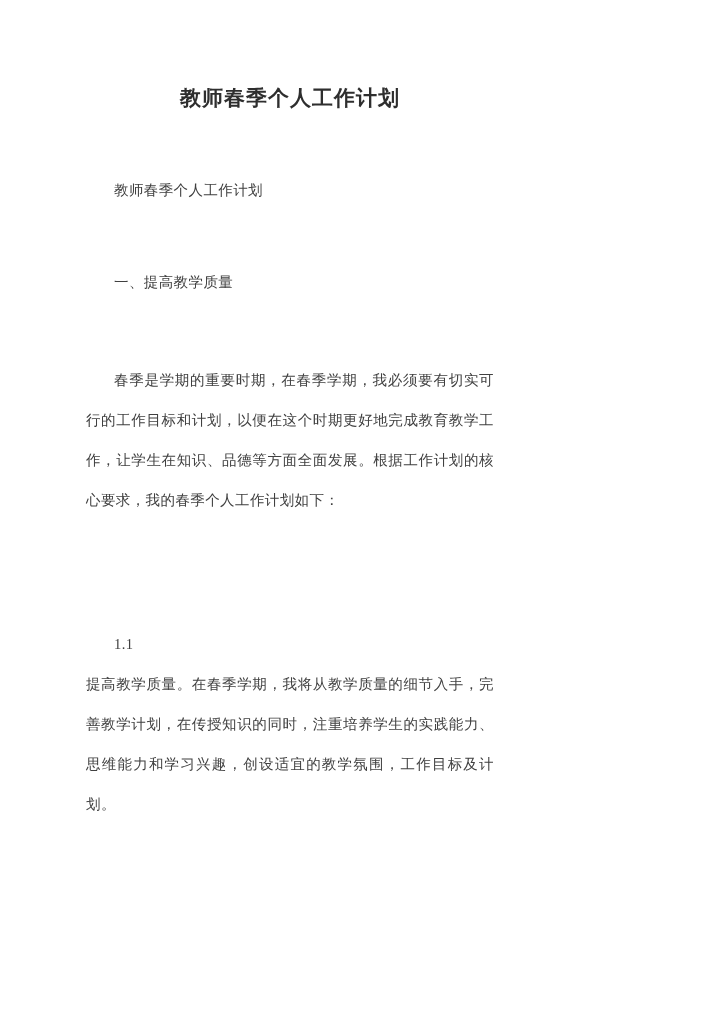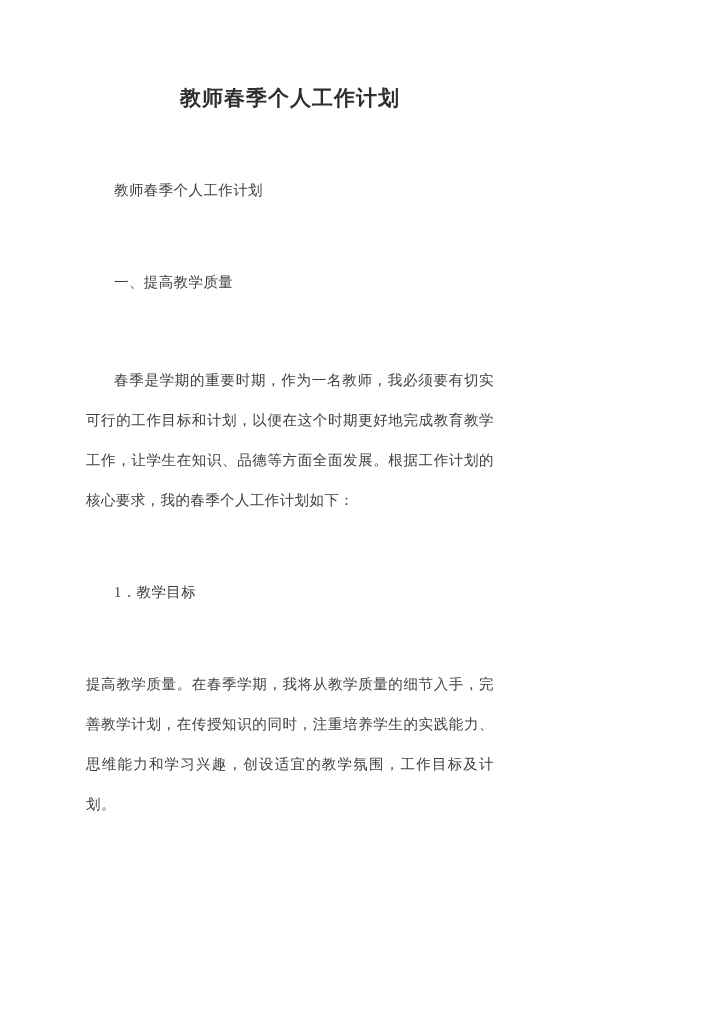--- a/index.html
+++ b/index.html
@@ -63,25 +63,25 @@
     <div class="gap-large"></div>
 
     <p class="para indent-1">教师春季个人工作计划</p>
 
     <div class="gap-mid"></div>
 
     <p class="para indent-1">一、提高教学质量</p>
 
     <div class="gap-large"></div>
 
-    <p class="para indent-1">春季是学期的重要时期，作为一名教师，我必须要有切实可行的工作目标和计划，以便在这个时期更好地完成教育教学工作，让学生在知识、品德等方面全面发展。根据工作计划的核心要求，我的春季个人工作计划如下：</p>
+    <p class="para indent-1">春季是学期的重要时期，在春季学期，我必须要有切实可行的工作目标和计划，以便在这个时期更好地完成教育教学工作，让学生在知识、品德等方面全面发展。根据工作计划的核心要求，我的春季个人工作计划如下：</p>
 
     <div class="gap-mid"></div>
 
-    <p class="para indent-1">1．教学目标</p>
 
     <div class="gap-mid"></div>
 
+    <p class="para indent-1">1.1</p>
 
     <p class="para noindent">提高教学质量。在春季学期，我将从教学质量的细节入手，完善教学计划，在传授知识的同时，注重培养学生的实践能力、思维能力和学习兴趣，创设适宜的教学氛围，工作目标及计划。</p>
 
   </div>
 </div>
 
 </body></html>

